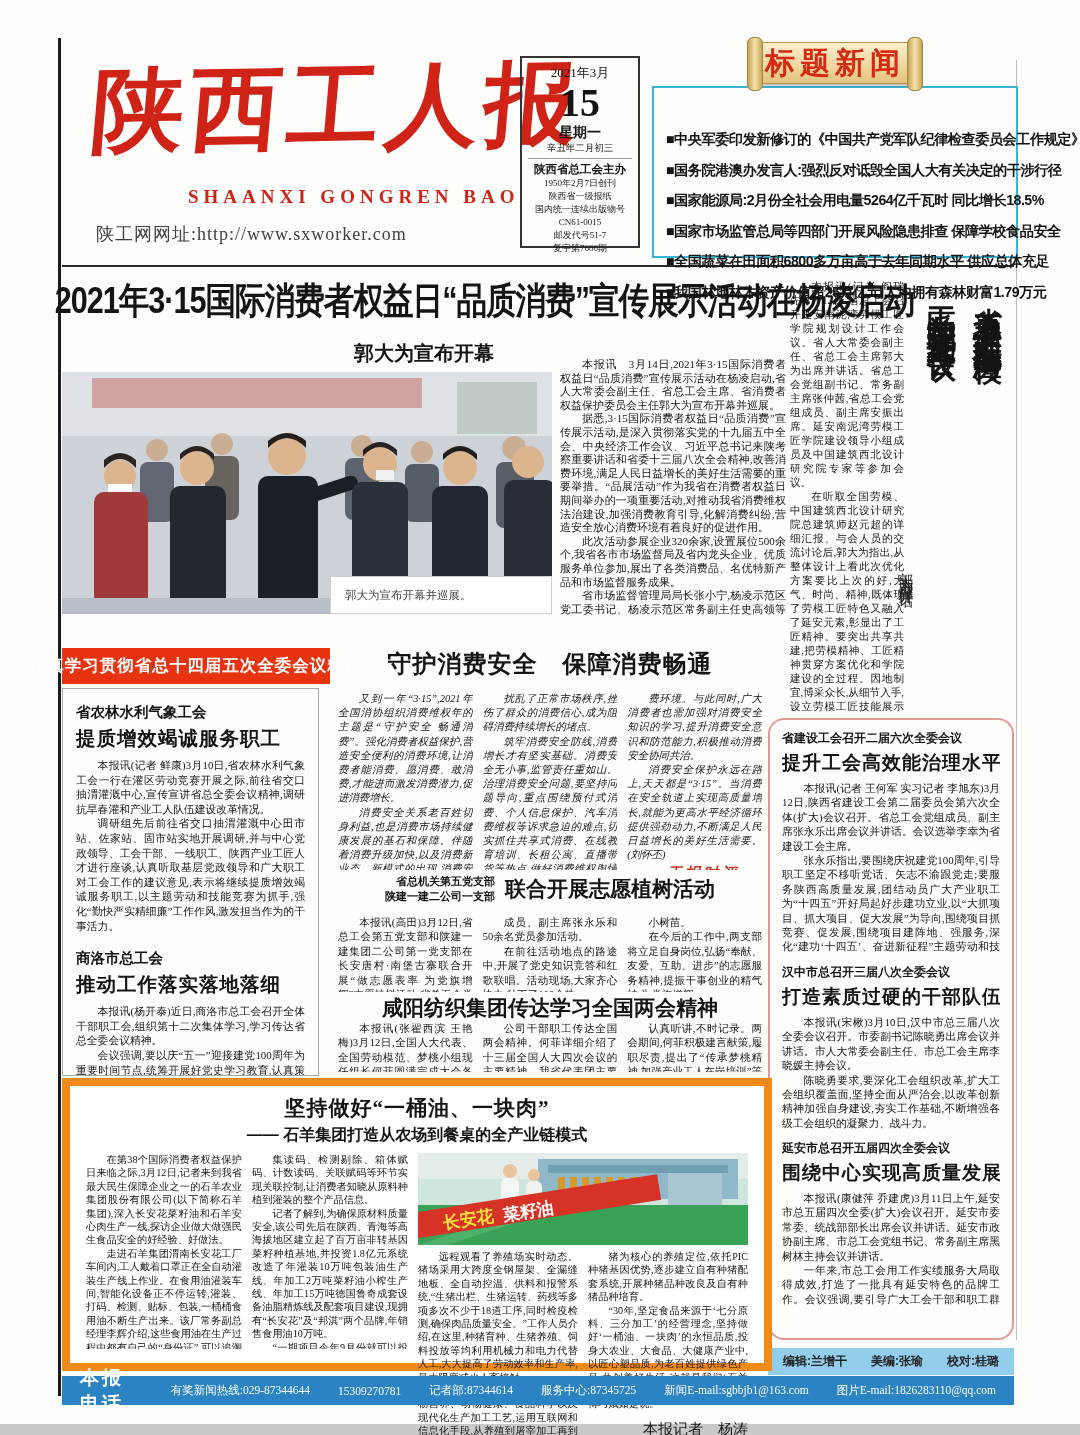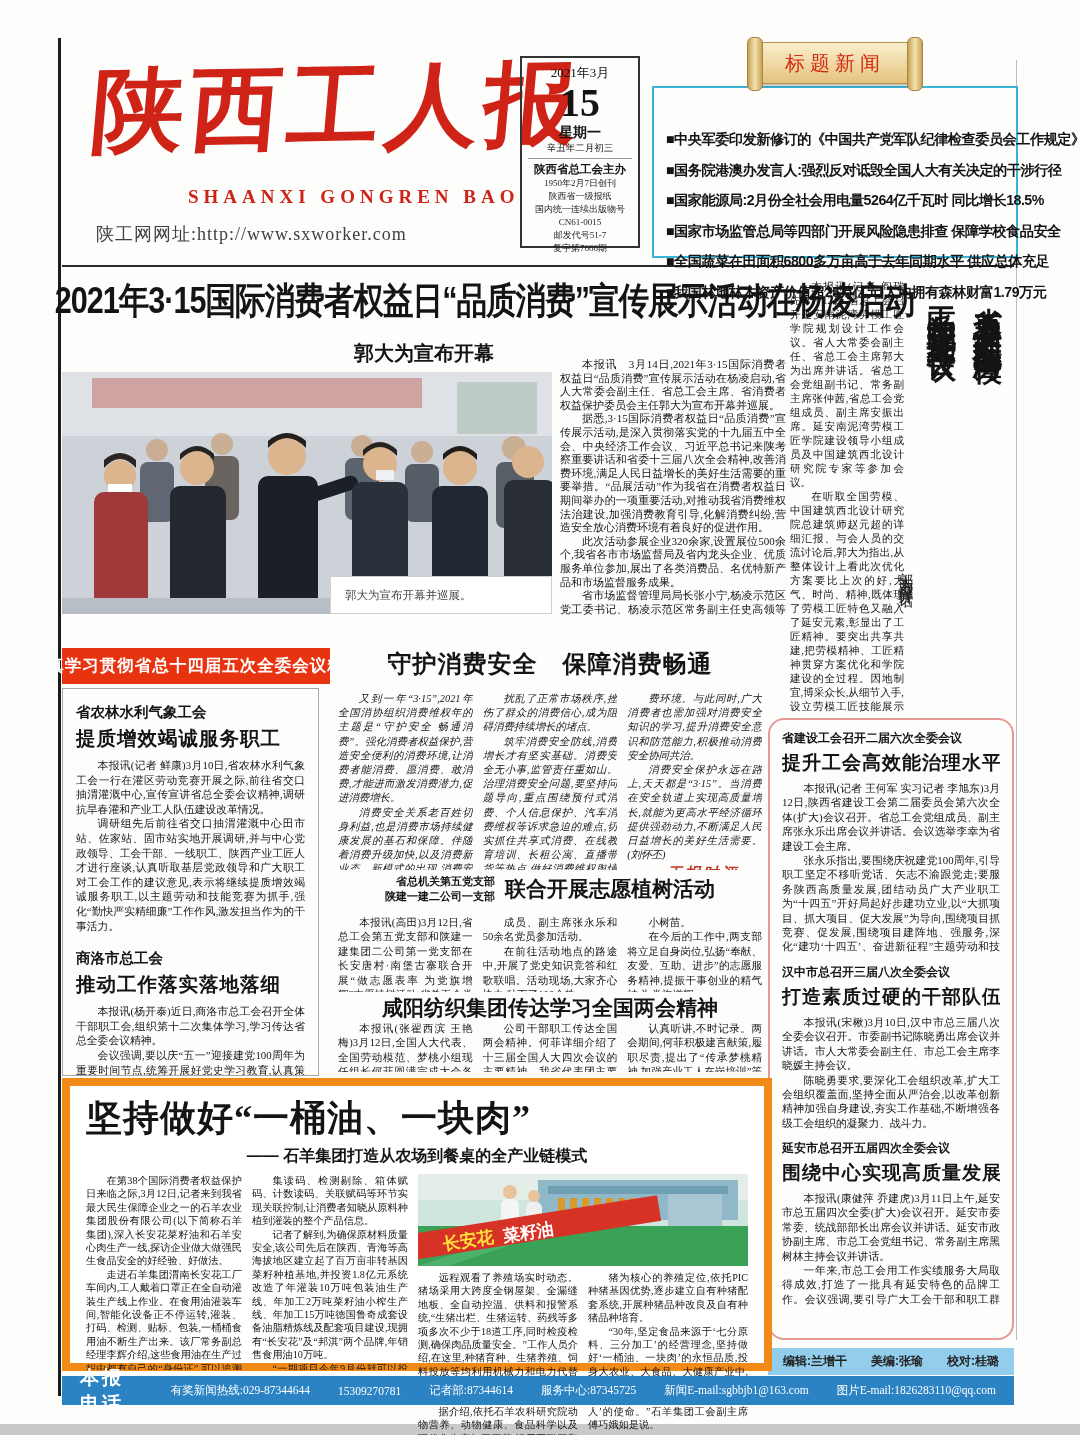--- a/index.html
+++ b/index.html
@@ -33,21 +33,21 @@
   .db-line{font-size:9px;line-height:13px;color:#222;}
 
   .newsbox{left:652px;top:86px;width:366px;height:172px;border:2.5px solid #3ab4d6;box-sizing:border-box;}
   .scroll-banner{left:756px;top:42px;width:156px;height:40px;
      background:linear-gradient(#f9efcd,#e5c37e);border:1px solid #b3934c;border-radius:5px;
      display:flex;align-items:center;justify-content:center;
      box-shadow:2px 2px 3px rgba(0,0,0,.25);z-index:3;}
   .scroll-banner:before,.scroll-banner:after{content:"";position:absolute;top:-6px;width:14px;height:52px;
      background:linear-gradient(90deg,#c7a253,#f3e3ae,#c7a253);border:1px solid #a8853e;border-radius:6px;}
   .scroll-banner:before{left:-10px;} .scroll-banner:after{right:-10px;}
-  .scroll-banner span{font-size:20px;font-weight:400;color:#d42a12;letter-spacing:5px;text-align:center;}
+  .scroll-banner span{font-size:30px;font-weight:700;color:#d42a12;letter-spacing:5px;text-align:center;}
   .news-items{padding:32px 10px 6px 12px;}
   .news-items div{font-size:14.2px;font-weight:bold;line-height:22.5px;white-space:nowrap;
      font-family:"Liberation Sans",sans-serif;letter-spacing:-0.5px;margin-top:8px;}
 
   
   .lead-headline{left:62px;top:276px;width:724px;text-align:center;font-size:30px;font-weight:900;
      transform:scale(1.02,1.22);transform-origin:center top;letter-spacing:-1px;white-space:nowrap;}
   .lead-subhead{left:62px;top:340px;width:724px;text-align:center;font-size:20px;font-weight:600;}
   .lead-photo{left:62px;top:372px;width:490px;height:242px;background:#cdd3d9;}
   .lead-caption{left:330px;top:576px;width:222px;height:38px;background:#fff;border:1px solid #cfcfcf;
@@ -98,21 +98,21 @@
   .pk-a1{height:226px;overflow:hidden;} .pk-a2{height:168px;overflow:hidden;margin-top:8px;}
   .pk-a3{height:168px;overflow:hidden;margin-top:8px;}
 
   .editors-bar{left:768px;top:1348px;width:246px;height:27px;background:#92cdec;
      display:flex;align-items:center;justify-content:center;font-size:12px;font-weight:bold;
      color:#222;font-family:"Liberation Sans",sans-serif;white-space:nowrap;}
 
   
   .feature{left:62px;top:1078px;width:710px;height:293px;border:8px solid #f18a16;background:#fff;
      box-sizing:border-box;padding:8px 16px;}
-  .ft-title{font-size:36px;font-weight:900;letter-spacing:1px;}
+  .ft-title{text-align:center;font-size:21px;font-weight:900;letter-spacing:1px;}
   .ft-sub{text-align:center;font-size:16px;font-weight:bold;margin-top:3px;
      font-family:"Liberation Sans",sans-serif;}
   .ft-body{display:flex;gap:10px;margin-top:7px;height:196px;}
   .ft-c{width:156px;font-size:10.2px;line-height:13.4px;}
   .ft-right{width:330px;display:flex;flex-direction:column;}
   .ft-photo{width:330px;height:92px;background:#bfe0d8;flex:0 0 auto;}
   .ft-under{display:flex;gap:10px;margin-top:5px;flex:1;}
   .ft-under .ft-c{width:160px;}
   .ft-byline{text-align:right;font-weight:normal;font-size:15px;margin-top:12px;}
 

